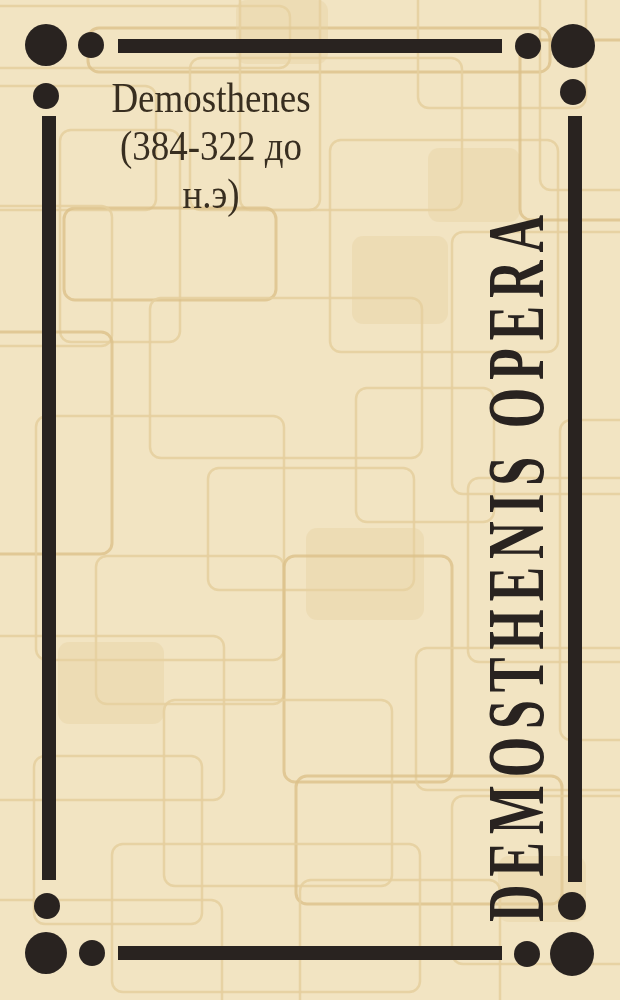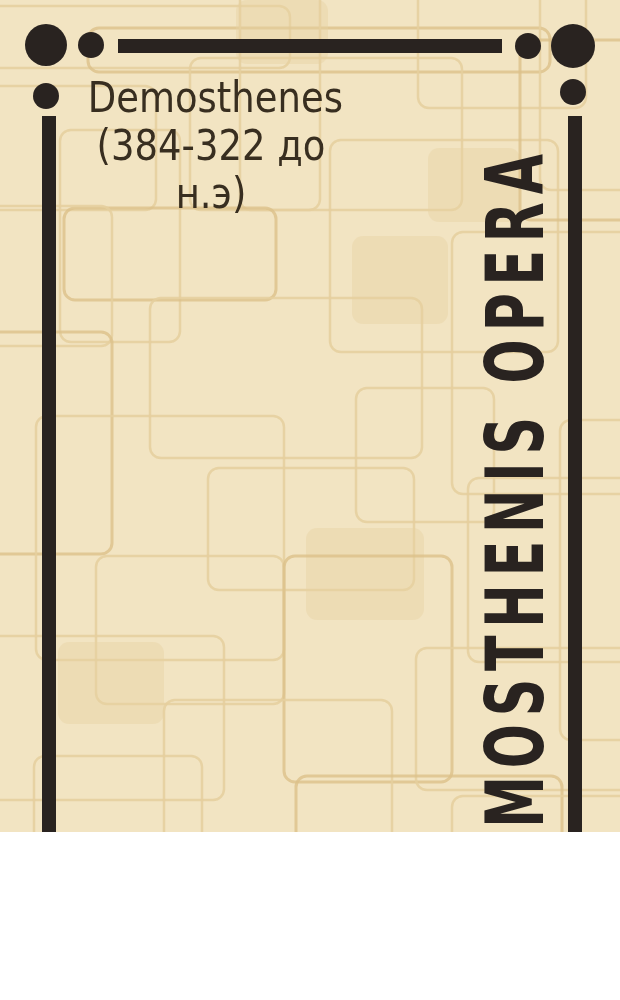--- a/index.html
+++ b/index.html
@@ -3,23 +3,24 @@
 <meta charset="utf-8">
 <style>
   html, body { margin: 0; padding: 0; }
   body {
     width: 620px; height: 1000px;
     font-family: "DejaVu Sans", sans-serif;
     background: #ffffff;
   }
   .page {
     position: relative;
-    width: 620px; height: 832px;
+    width: 620px; height: 1000px;
     background: var(--bg, #f2e4c2);
     overflow: hidden;
+    font-family: Liberation Serif, serif;
   }
   .page svg { position: absolute; left: 0; top: 0; display: block; }
   .pattern-layer { z-index: 0; }
   .frame-layer   { z-index: 3; }
 
   .author {
     position: absolute;
     left: 71px; top: 74px; width: 280px;
     z-index: 4;
     text-align: center;

